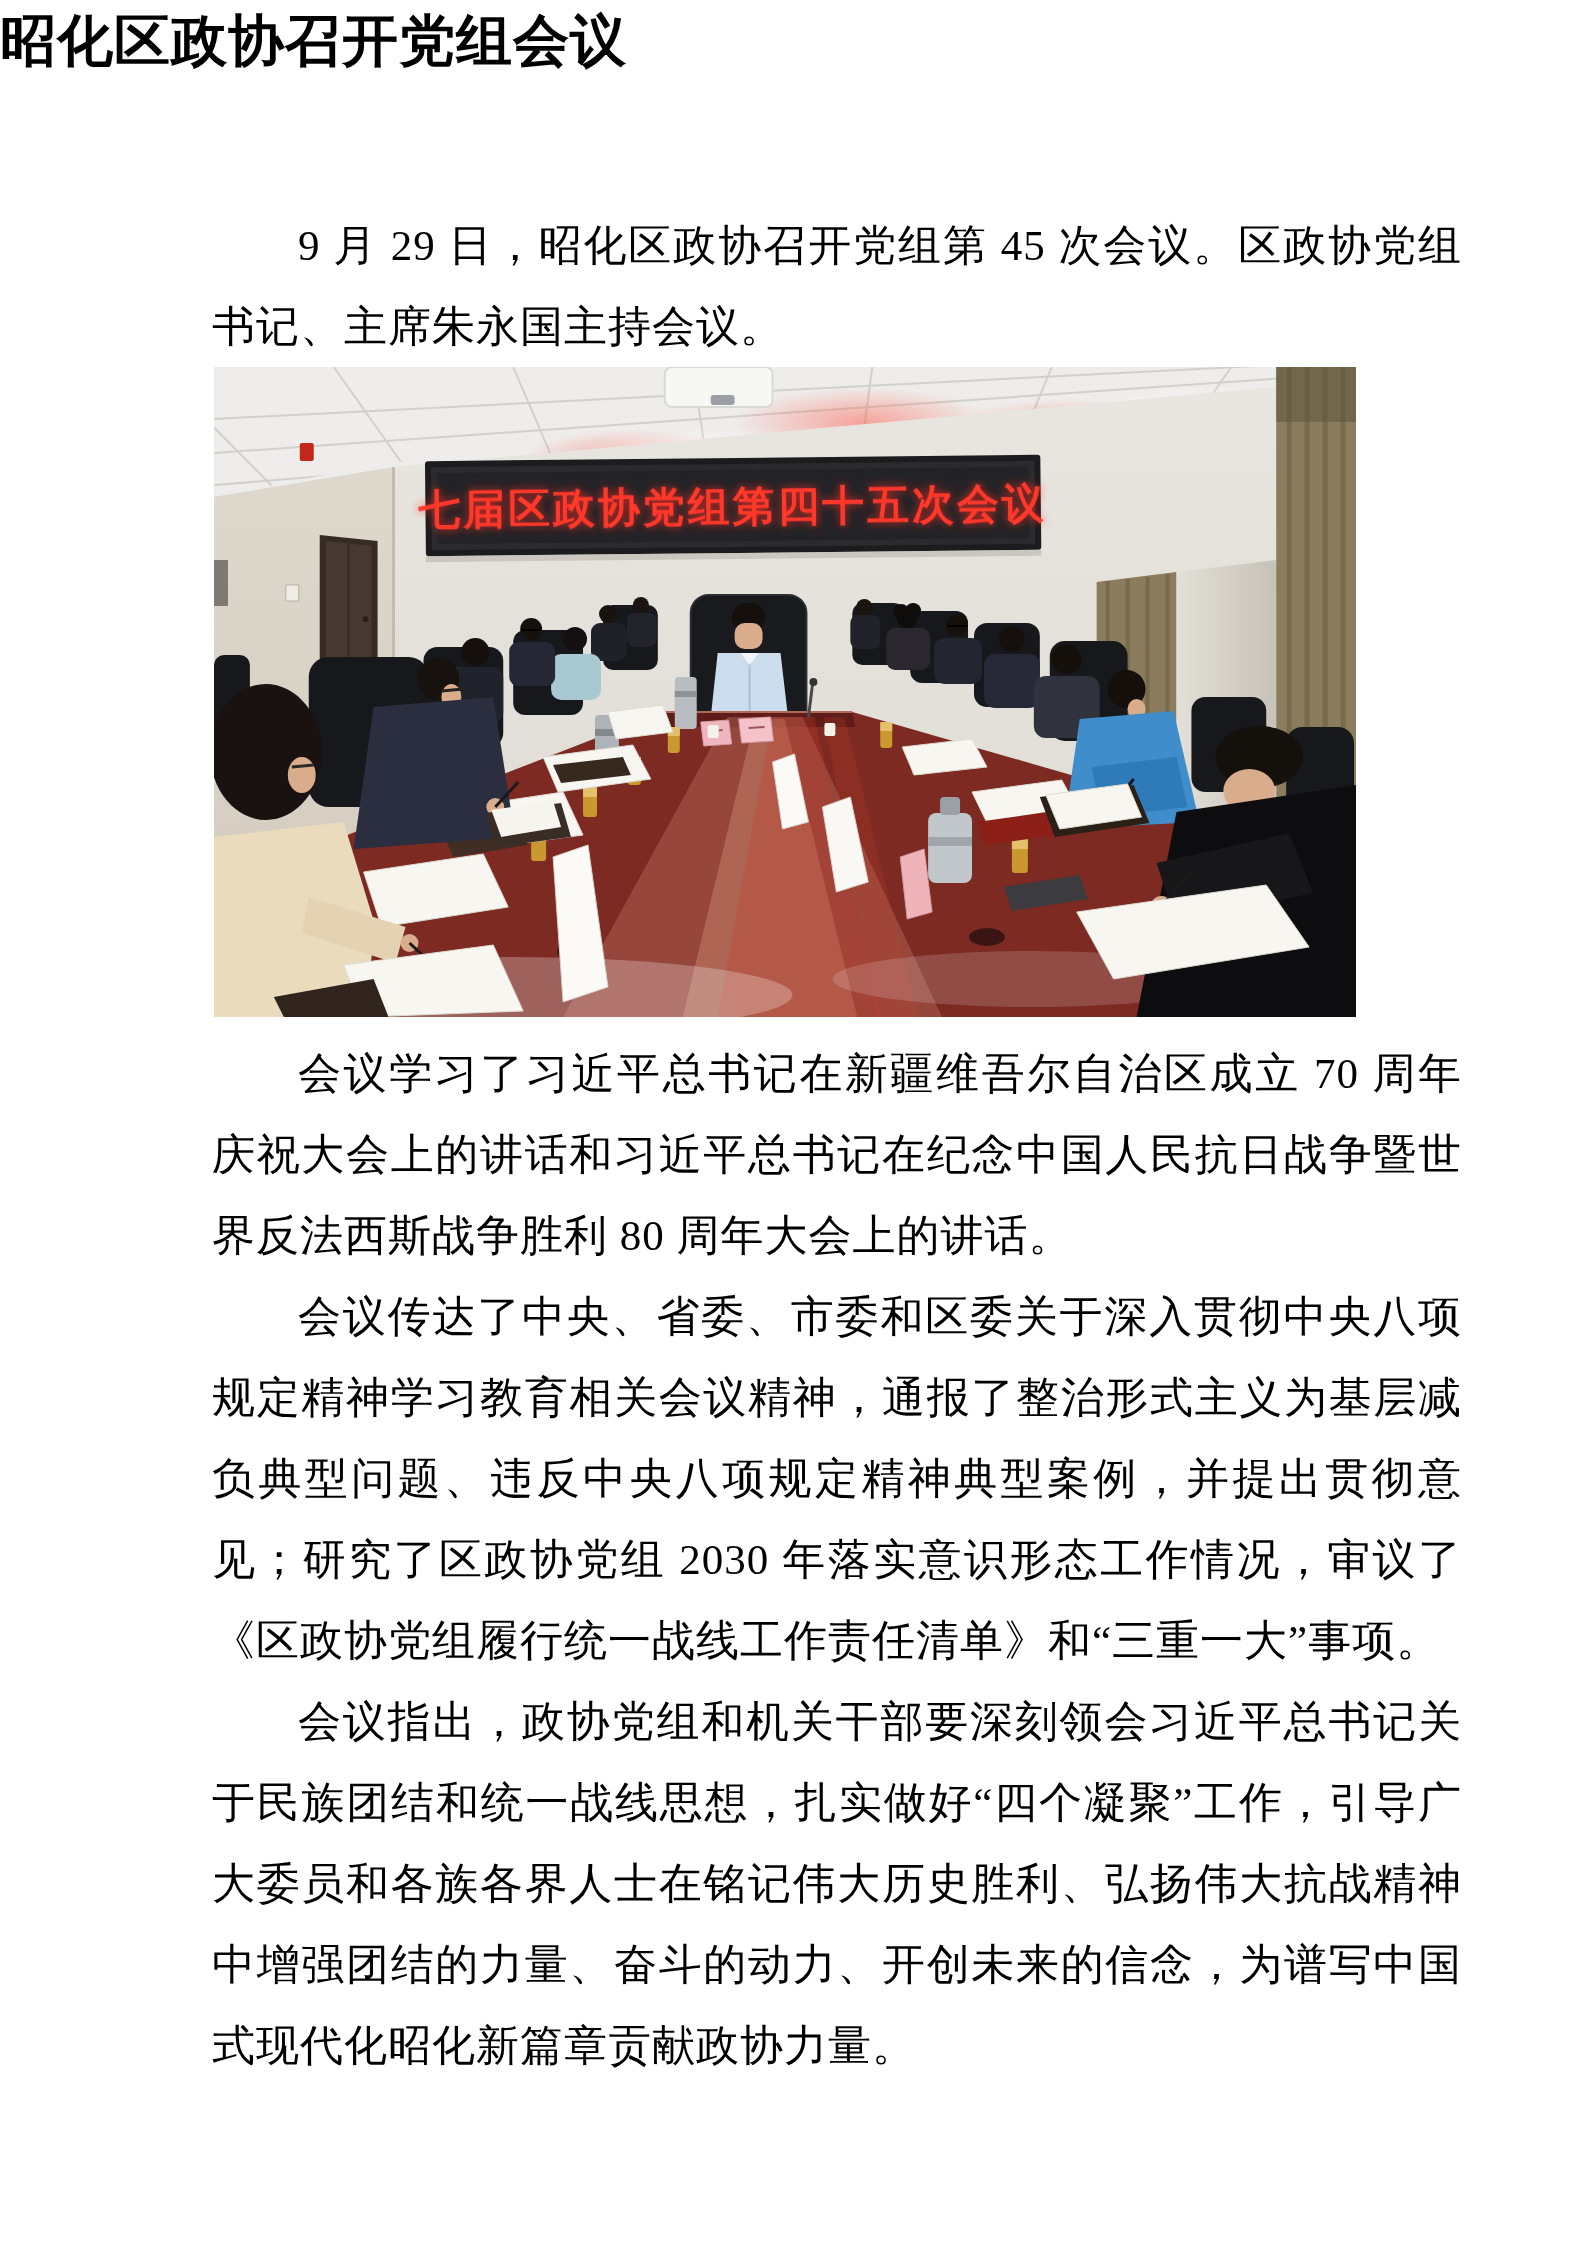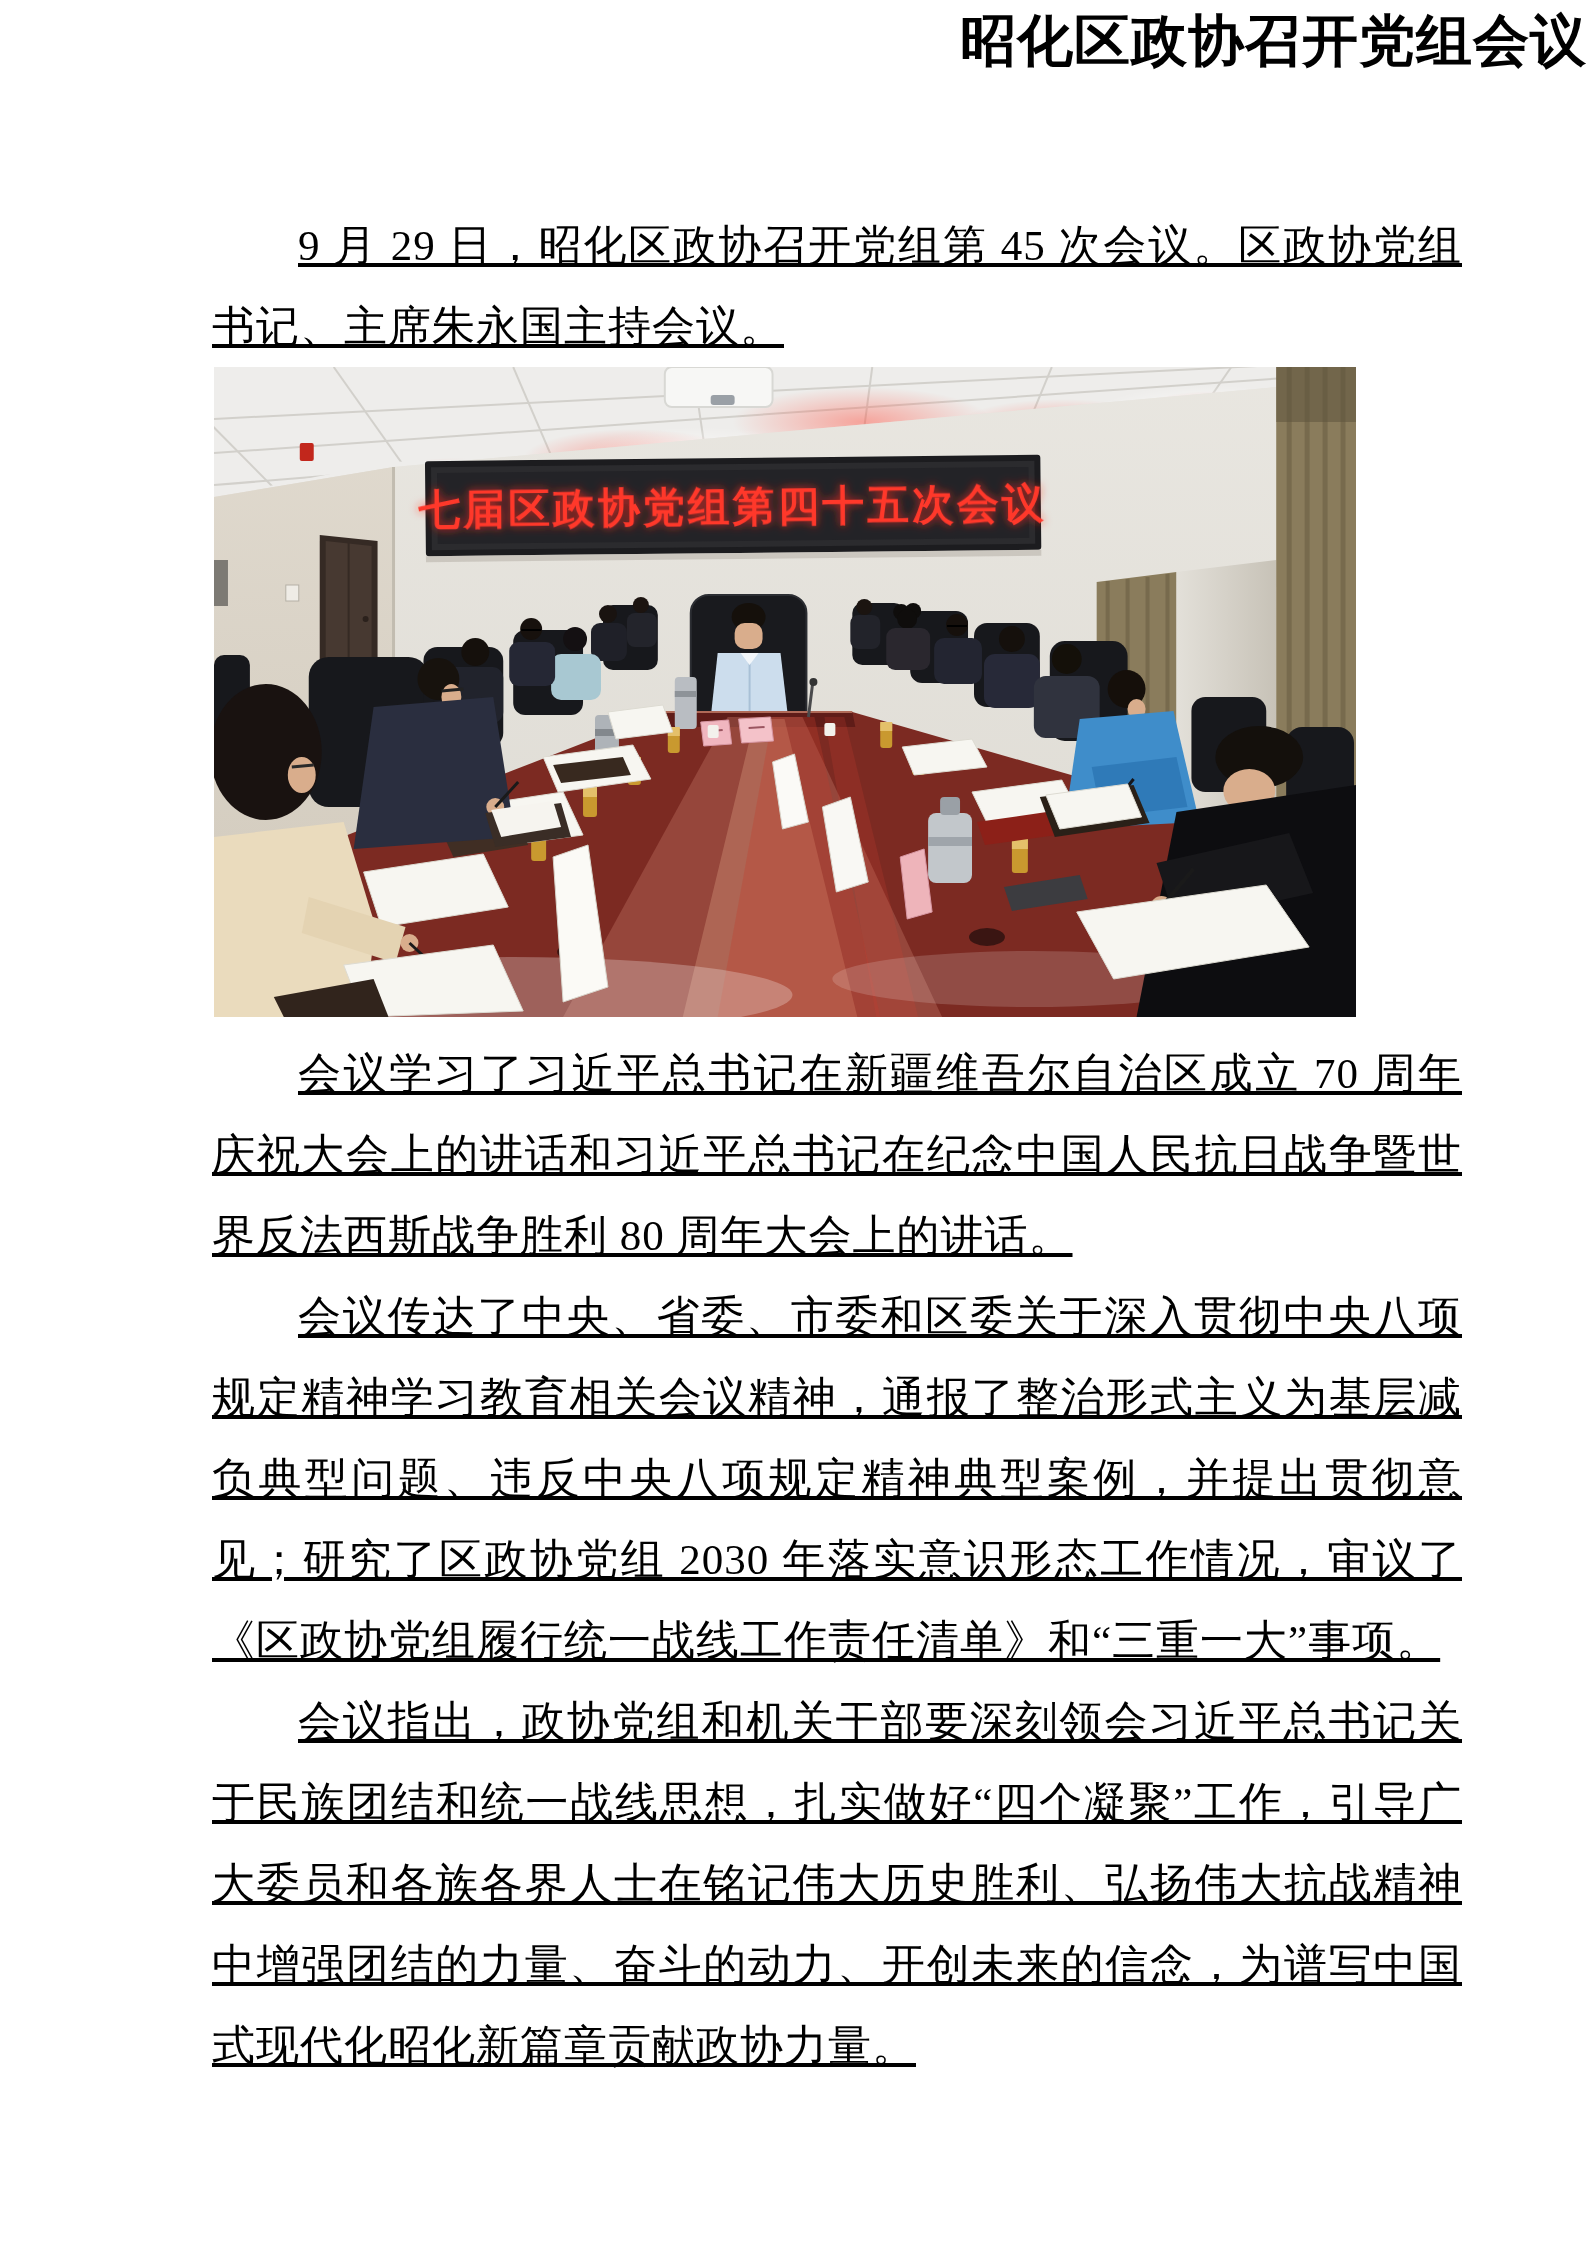--- a/index.html
+++ b/index.html
@@ -1,21 +1,21 @@
 <!DOCTYPE html>
 <html><head>
 <meta charset="utf-8">
 <style>
   html,body{margin:0;padding:0;background:#ffffff;}
   body{width:1587px;height:2258px;overflow:hidden;color:#000;
        font-family:"Liberation Serif","DejaVu Serif",serif;}
   .page{position:relative;width:1587px;height:2258px;background:#fff;}
   .doc-title{margin:6px 0 0 0;font-size:56px;line-height:1.25;font-weight:bold;
-             text-align:right;letter-spacing:1px;}
-  .doc-body{margin:0 125px 0 212px;text-decoration:underline;}
+             text-align:left;letter-spacing:1px;}
+  .doc-body{margin:0 125px 0 212px;}
   .para{margin:0;font-size:43px;line-height:81px;text-align:justify;
         text-indent:86px;letter-spacing:1px;word-break:break-all;}
   .para.first{margin-top:129px;}
   .photo-figure{margin:0 0 16px 2px;width:1142px;height:650px;padding:0;}
   .photo-figure svg{display:block;}
   .grid-line{stroke:#d2d0cb;stroke-width:2;fill:none;}
   .paper{fill:#f7f6f1;stroke:#dddbd2;stroke-width:1;}
   .skin{fill:#d9ad8c;}
 </style>
 </head>

